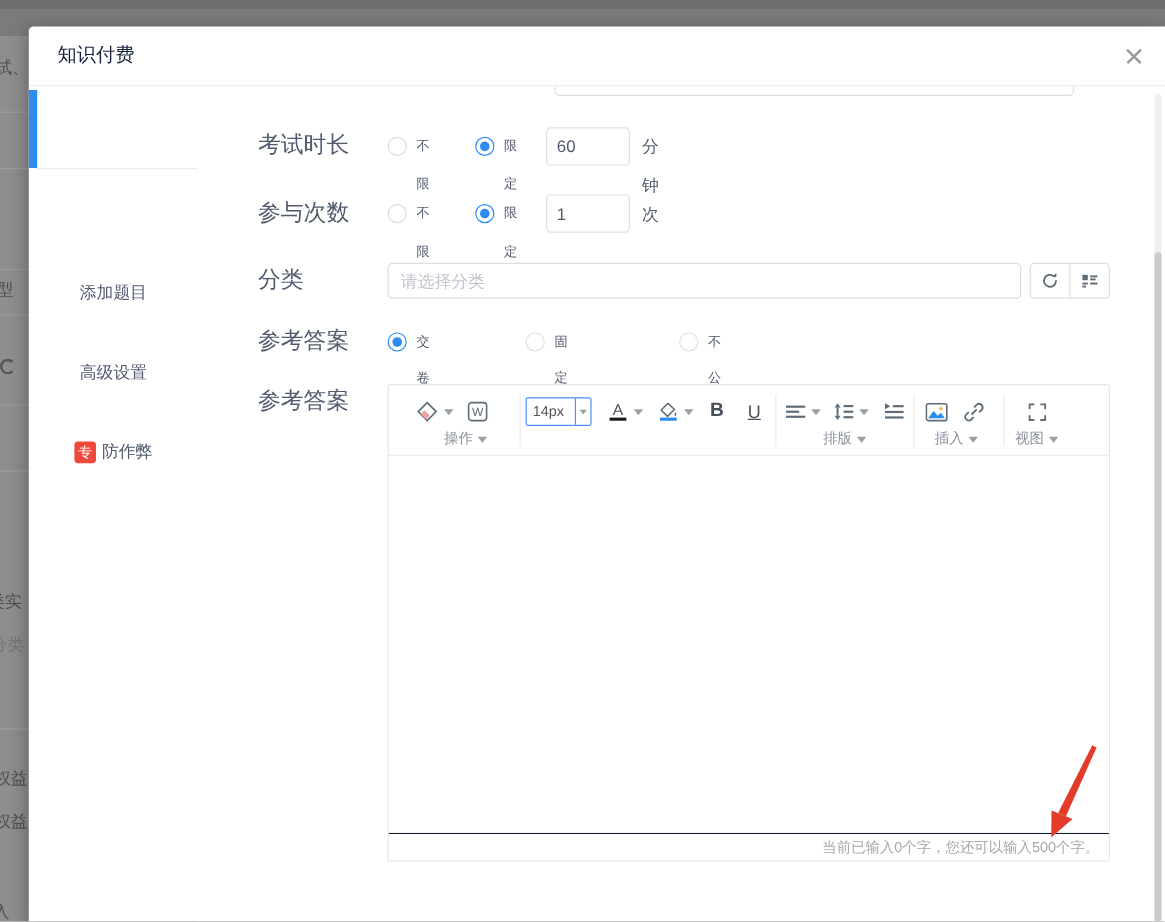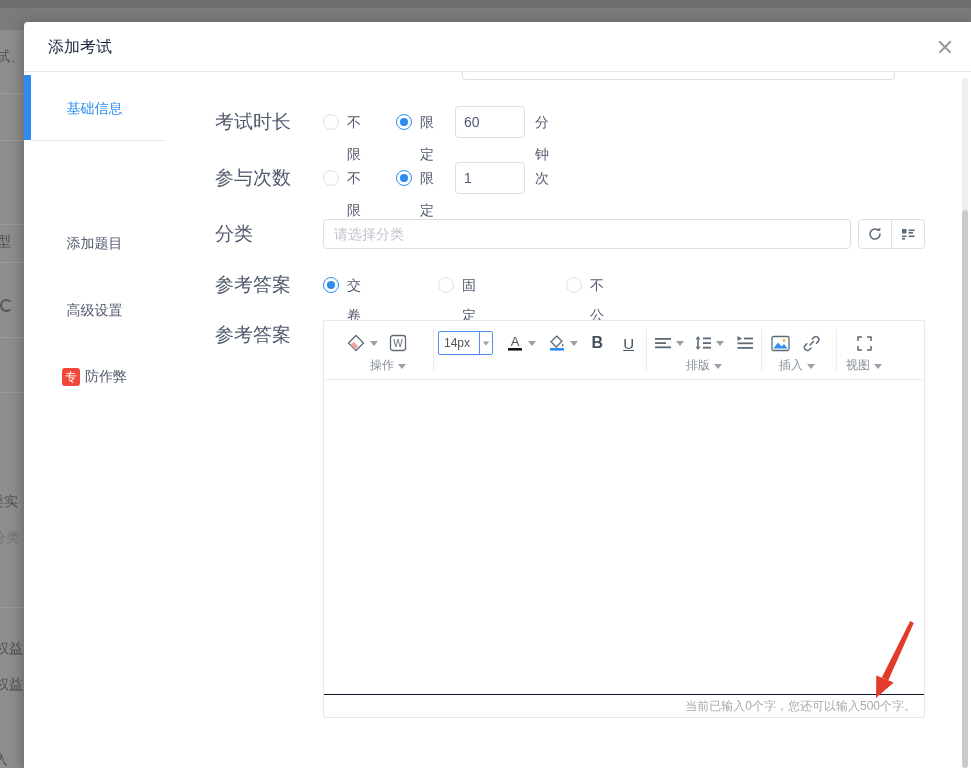--- a/index.html
+++ b/index.html
@@ -40,21 +40,21 @@
   
   .content { position:absolute; left:141px; top:0; width:806px; height:696px; overflow:hidden; background:#fff; }
   .partial-input { position:absolute; left:297px; top:-26px; width:433px; height:34px;
                    border:1px solid #dcdee2; border-radius:4px; background:#fff; }
 
   .frow { position:absolute; left:50px; height:32px; }
   .frow .flabel { position:absolute; left:0; top:0; width:108px; font-size:19px; color:#515a6e; line-height:32px; }
   .radio { position:absolute; top:8px; width:16px; height:16px; border-radius:50%; border:1px solid #dcdee2; background:#fff; cursor:pointer; }
   .radio.checked { border-color:#2d8cf0; }
   .radio.checked::after { content:""; position:absolute; left:3px; top:3px; width:8px; height:8px; border-radius:50%; background:#2d8cf0; }
-  .rlabel { position:absolute; top:0; line-height:32px; font-size:14px; color:#515a6e; cursor:pointer; }
+  .rlabel { position:absolute; top:0; line-height:32px; font-size:11px; color:#515a6e; cursor:pointer; }
   .num-input { position:absolute; top:0; width:70px; height:32px; border:1px solid #dcdee2; border-radius:4px;
                padding:0 8px; font-size:14px; color:#515a6e; outline:none; font-family:inherit; }
   .unit { position:absolute; left:320px; top:0; line-height:32px; font-size:14px; color:#515a6e; }
 
   .row30 { height:30px; }
   .row30 .flabel, .row30 .rlabel { line-height:30px; }
   .row30 .radio { top:7px; }
   .cat-input { position:absolute; left:108px; top:0; width:528px; height:30px; border:1px solid #dcdee2; border-radius:4px;
                padding:0 10px; font-size:14px; color:#515a6e; outline:none; font-family:inherit; }
   .cat-input::placeholder { color:#c0c4cc; }
@@ -109,31 +109,28 @@
 <span class="bg-refresh"></span>
 <span class="bg-frag" style="left:-10px; top:493px">类实</span>
 <span class="bg-frag light" style="left:-8px; top:529px">分类</span>
 <span class="bg-frag" style="left:-5px; top:640px">权益</span>
 <span class="bg-frag" style="left:-5px; top:676px">权益</span>
 <span class="bg-frag" style="left:-6px; top:751px">入</span>
 
 <div class="modal">
 
   <div class="modal-header">
-    <span class="modal-title">添加考试</span>
+    <span class="modal-title">知识付费</span>
     <span class="close-btn"></span>
   </div>
 
   <div class="modal-body">
 
     <div class="sidebar">
       <div class="active-bar"></div>
-      <div class="side-item active" style="top:5px;height:63px">
-        <span>基础信息</span>
-      </div>
       <div class="active-underline"></div>
       <div class="side-item" style="top:206px">
         <span>高级设置</span>
       </div>
       <div class="side-item" style="top:139px">
         <span>添加题目</span>
       </div>
       <div class="side-item" style="top:272px">
         <span class="badge">专</span>
         <span>防作弊</span>

